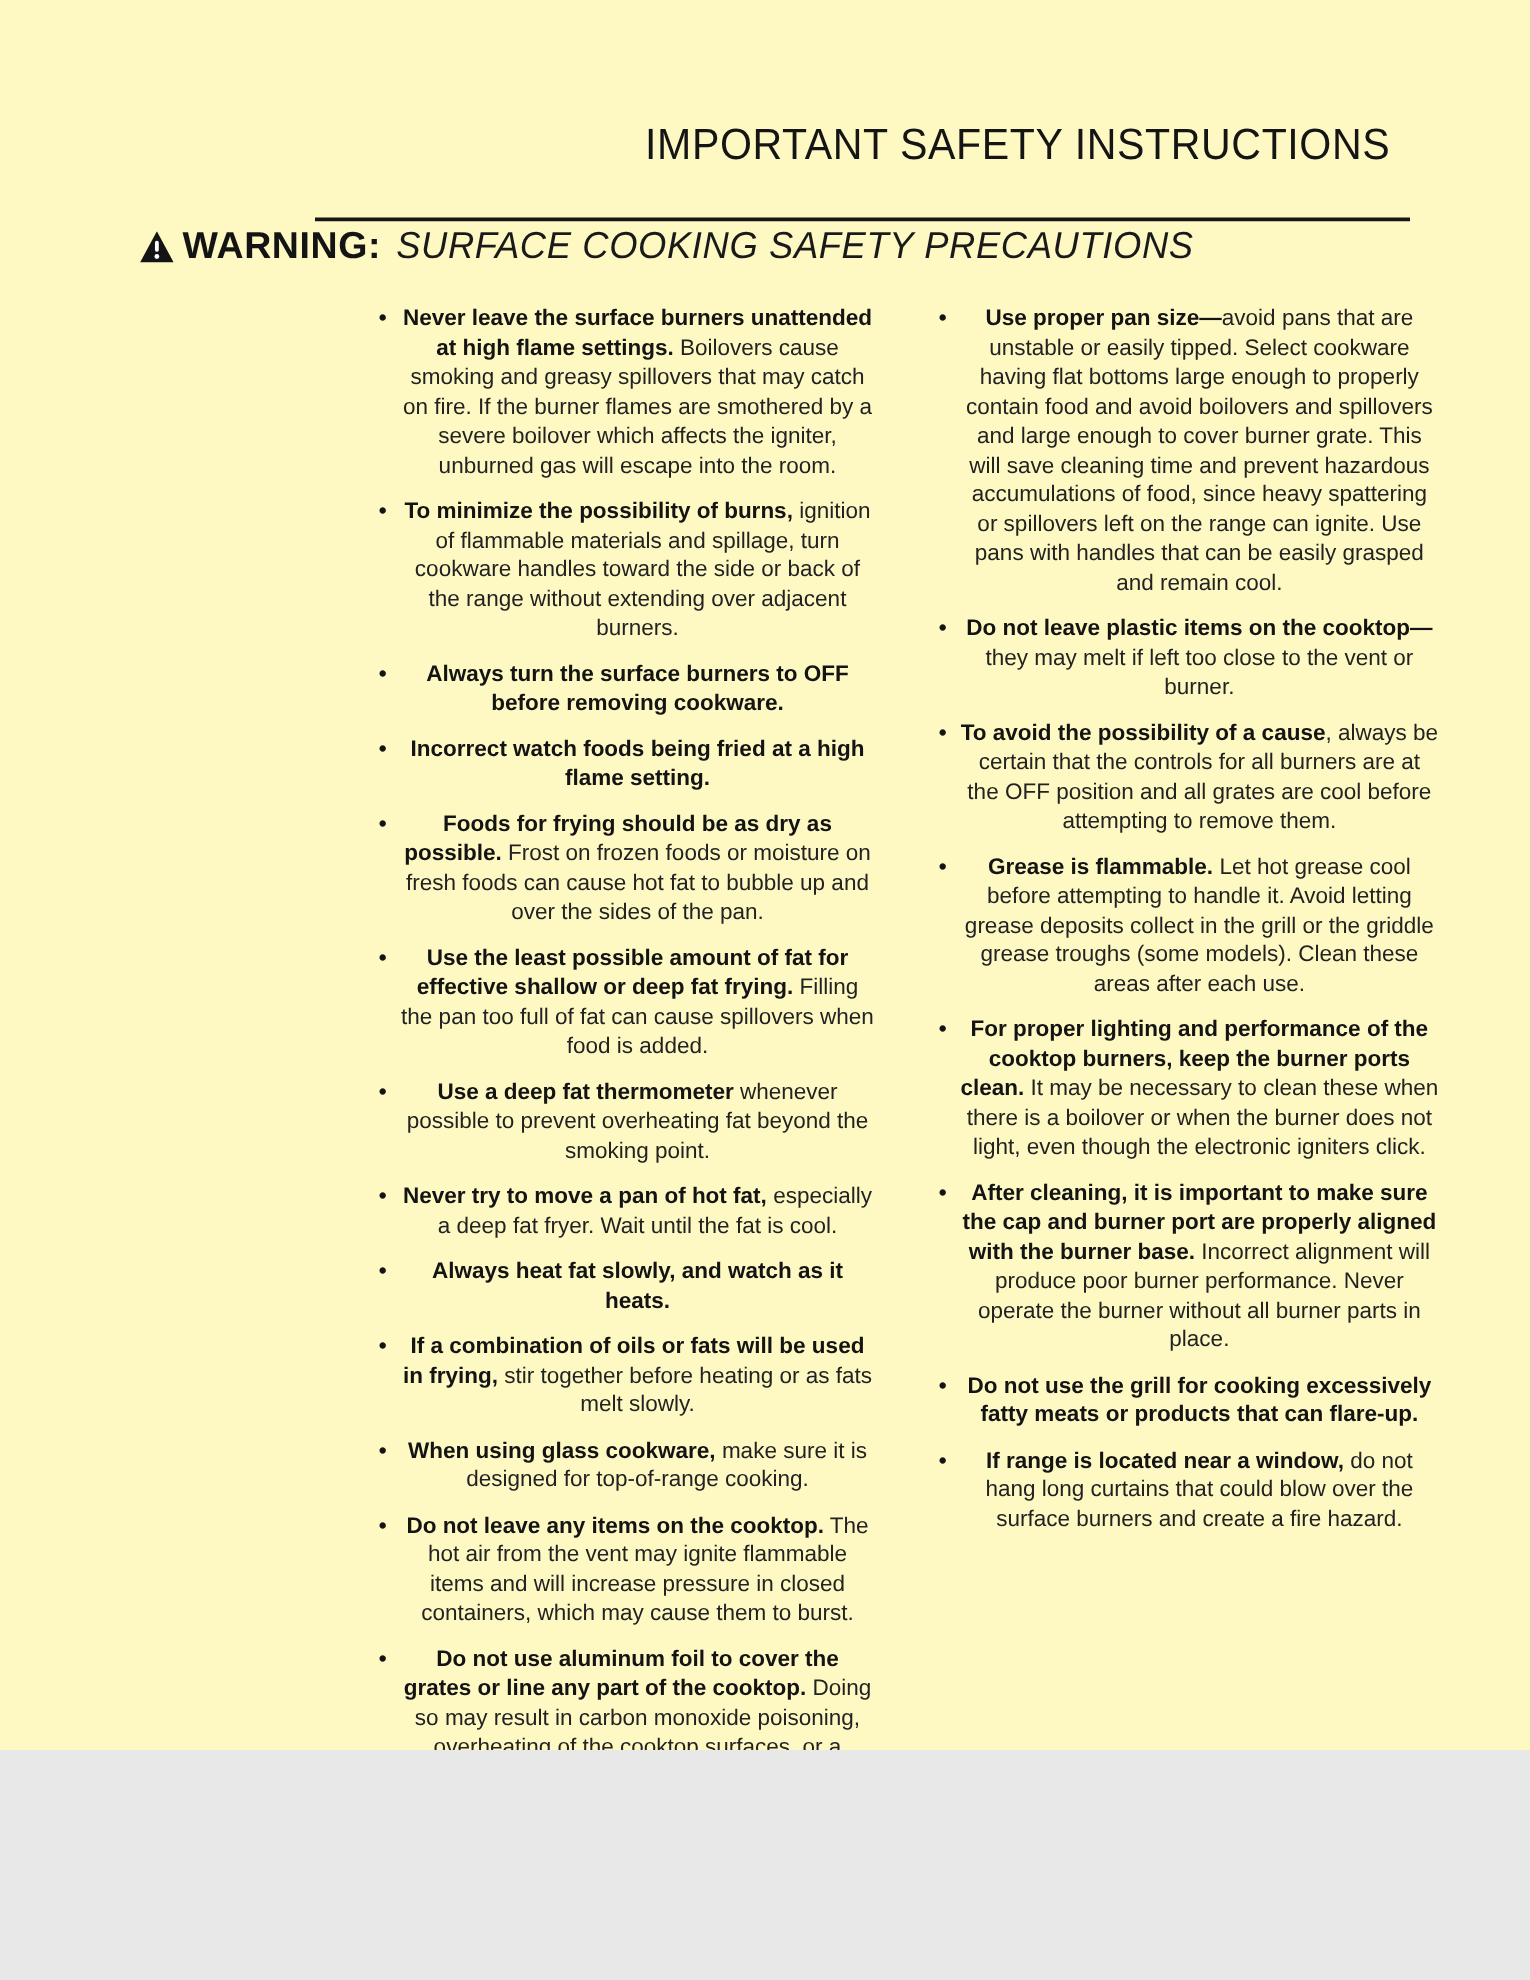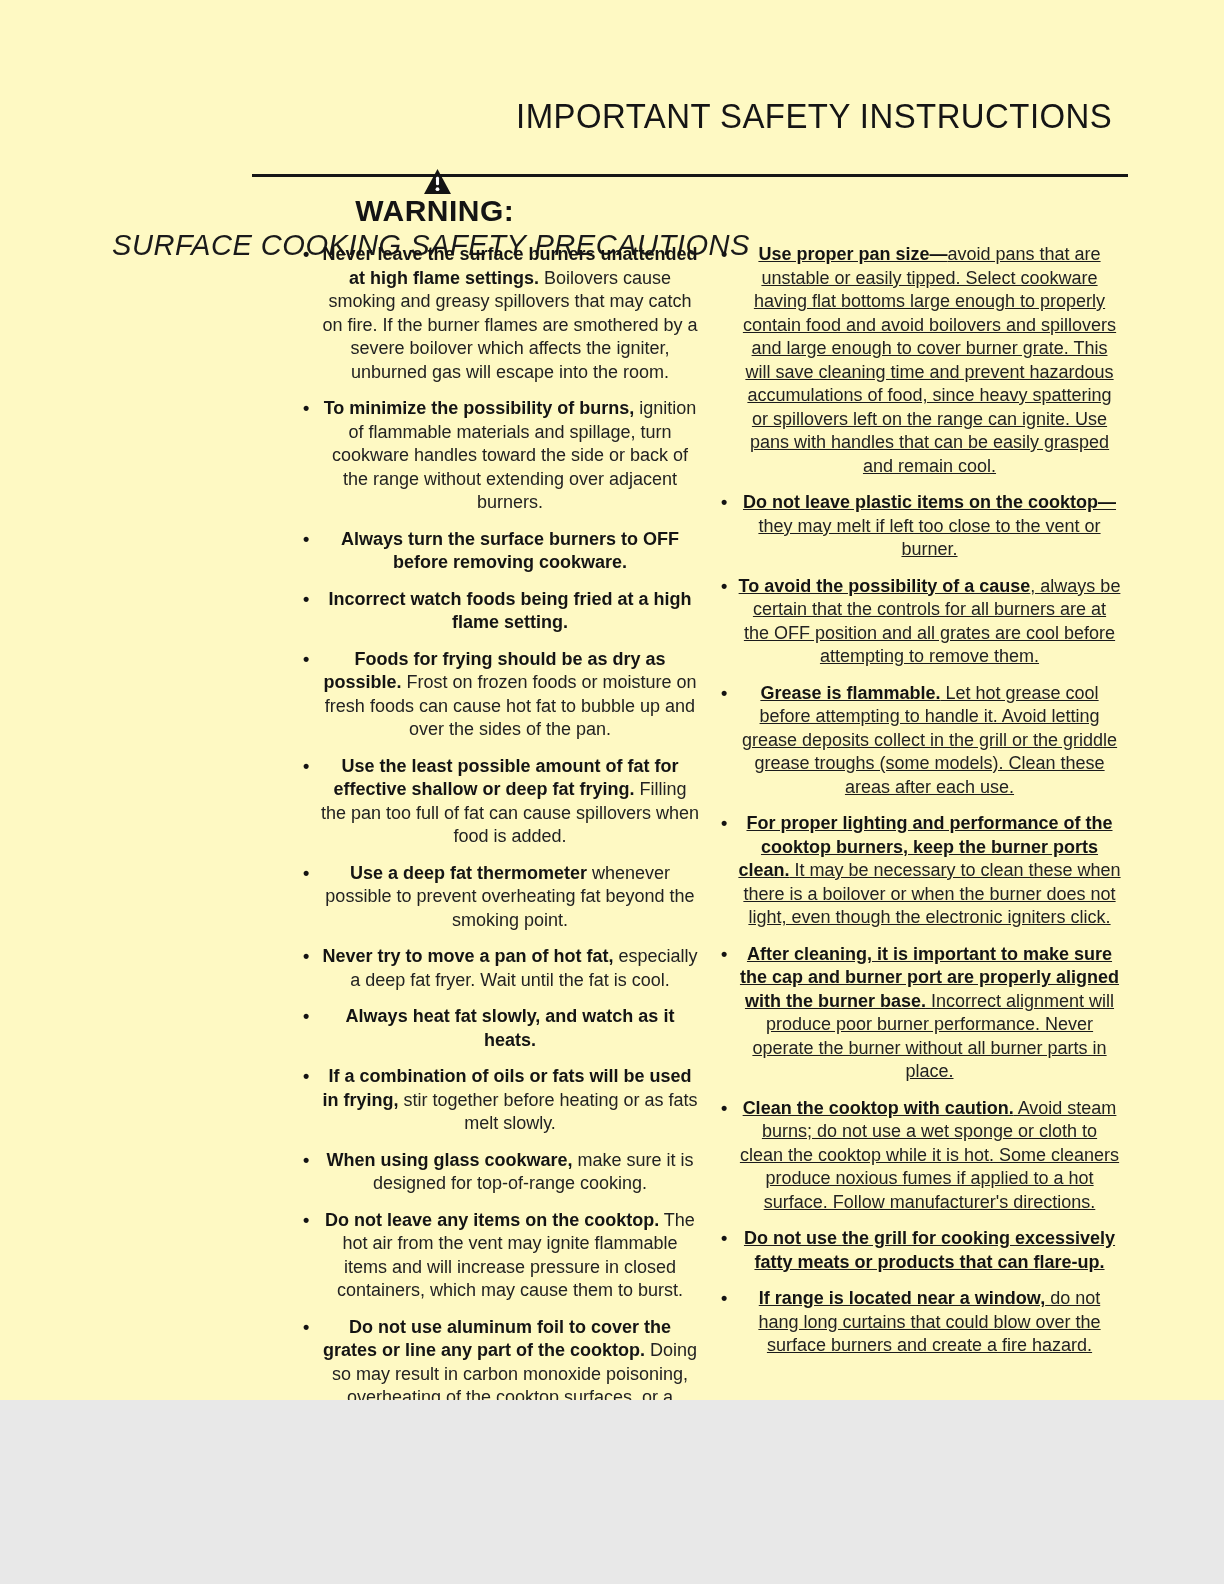--- a/index.html
+++ b/index.html
@@ -32,26 +32,25 @@
     top: 174px;
     left: 252px;
     width: 876px;
     height: 3px;
     background: #161616;
   }
 
   
   .warning-row {
     position: absolute;
-    top: 169px;
+    top: 180px;
     left: 112px;
     display: flex;
     align-items: center;
     white-space: nowrap;
-    flex-direction: column;
   }
   .warning-icon {
     display: inline-flex;
     width: 27px;
     height: 25px;
     margin-right: 7px;
   }
   .warning-label {
     font-size: 30px;
     font-weight: 700;
@@ -74,21 +73,21 @@
     position: absolute;
     top: 243px;
     margin: 0;
     padding: 0;
     list-style: none;
     font-size: 18px;
     line-height: 23.5px;
     text-align: center;
   }
   .col-left  { left: 303px; width: 397px; }
-  .col-right { left: 721px; width: 400px; text-decoration: underline; }
+  .col-right { left: 751px; width: 400px; }
   .col li {
     position: relative;
     padding-left: 17px;
     margin-bottom: 13px;
   }
   .col li::before {
     content: "\2022";
     position: absolute;
     left: 0;
     top: 0;
@@ -149,21 +148,20 @@
       <li><strong>Do not leave any items on the cooktop.</strong><span> The hot air from the vent may ignite flammable items and will increase pressure in closed containers, which may cause them to burst.</span></li>
       <li><strong>Do not use aluminum foil to cover the grates or line any part of the cooktop.</strong><span> Doing so may result in carbon monoxide poisoning, overheating of the cooktop surfaces, or a potential fire hazard.</span></li>
     </ul>
   <ul class="col col-right" id="col-right">
       <li><strong>Use proper pan size—</strong><span>avoid pans that are unstable or easily tipped. Select cookware having flat bottoms large enough to properly contain food and avoid boilovers and spillovers and large enough to cover burner grate. This will save cleaning time and prevent hazardous accumulations of food, since heavy spattering or spillovers left on the range can ignite. Use pans with handles that can be easily grasped and remain cool.</span></li>
       <li><strong>Do not leave plastic items on the cooktop—</strong><span>they may melt if left too close to the vent or burner.</span></li>
       <li><strong>To avoid the possibility of a cause</strong><span>, always be certain that the controls for all burners are at the OFF position and all grates are cool before attempting to remove them.</span></li>
       <li><strong>Grease is flammable.</strong><span> Let hot grease cool before attempting to handle it. Avoid letting grease deposits collect in the grill or the griddle grease troughs (some models). Clean these areas after each use.</span></li>
       <li><strong>For proper lighting and performance of the cooktop burners, keep the burner ports clean.</strong><span> It may be necessary to clean these when there is a boilover or when the burner does not light, even though the electronic igniters click.</span></li>
       <li><strong>After cleaning, it is important to make sure the cap and burner port are properly aligned with the burner base.</strong><span> Incorrect alignment will produce poor burner performance. Never operate the burner without all burner parts in place.</span></li>
-      <li><strong>Clean the cooktop with caution.</strong><span> Avoid steam burns; do not use a wet sponge or cloth to clean the cooktop while it is hot. Some cleaners produce noxious fumes if applied to a hot surface. Follow manufacturer's directions.</span></li>
       <li><strong>Do not use the grill for cooking excessively fatty meats or products that can flare-up.</strong></li>
       <li><strong>If range is located near a window,</strong><span> do not hang long curtains that could blow over the surface burners and create a fire hazard.</span></li>
     </ul>
 
   <div class="page-number">7</div>
   <div class="footer-accent-line" style="background: rgb(0, 0, 216);"></div>
 
 </div>
 
 </body></html>

